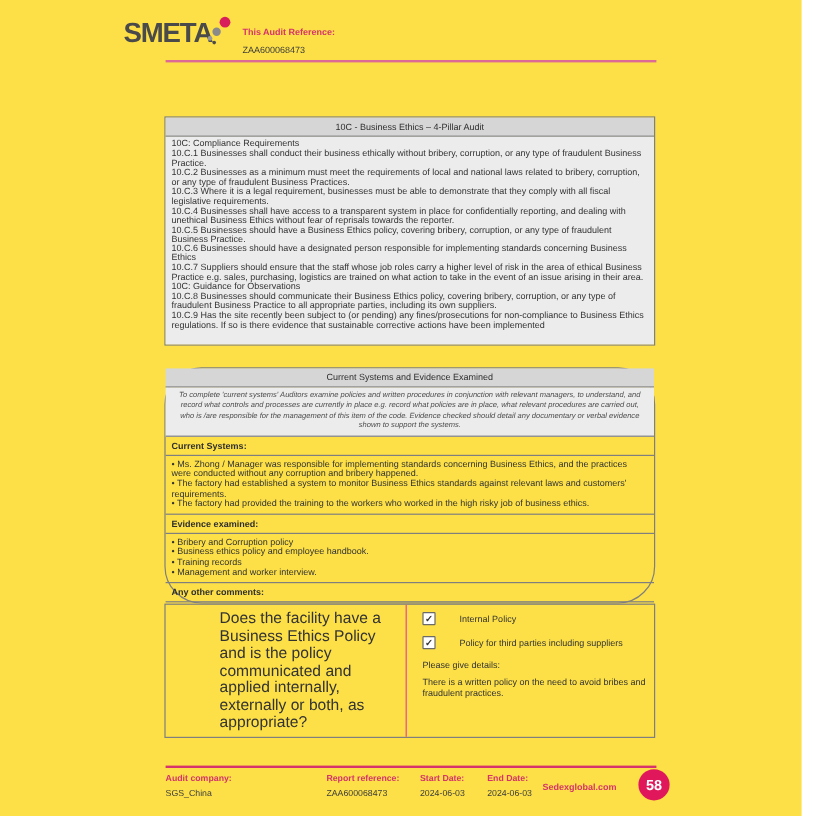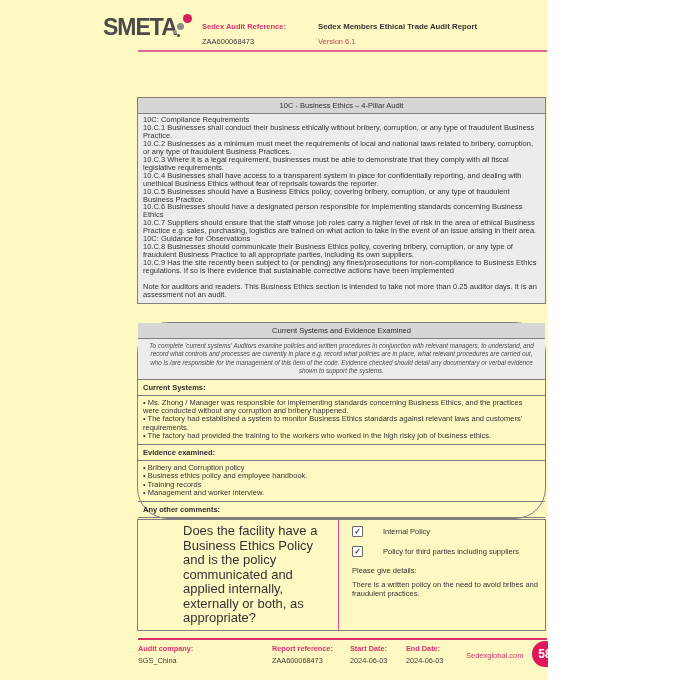--- a/index.html
+++ b/index.html
@@ -1,16 +1,16 @@
 <!DOCTYPE html>
 <html><head>
 <meta charset="utf-8">
 <style>
   html,body{margin:0;padding:0;background:#fff;}
-  .page{position:relative;width:548px;height:680px;background:#fef9c3;
+  .page{position:relative;width:668px;height:680px;background:#fde047;
         font-family:"Liberation Sans",sans-serif;color:#333;overflow:hidden;}
 
   
   .logo{position:absolute;left:103px;top:14px;width:100px;height:36px;}
   .logo-text{font-size:23px;font-weight:bold;color:#4a4a4a;letter-spacing:-1px;}
   .dot{position:absolute;border-radius:50%;}
   .dot-pink{width:9px;height:9px;background:#d81e5b;left:80px;top:0px;}
   .dot-g1{width:7px;height:7px;background:#8a8a8a;left:74px;top:9px;}
   .dot-g2{width:4px;height:4px;background:#9a9a9a;left:70px;top:16px;}
   .dot-g3{width:3px;height:3px;background:#4a4a4a;left:74px;top:20px;}
@@ -49,47 +49,43 @@
             display:inline-flex;align-items:center;justify-content:center;margin-right:20px;cursor:pointer;}
   .check{display:none;font-size:8px;line-height:8px;color:#333;font-weight:bold;}
   .checkbox.checked .check{display:block;}
   .details-label{margin-top:7px;margin-bottom:6px;}
   .details-text{line-height:1.15;}
 
   
   .footer-rule{position:absolute;left:138px;top:638px;width:409px;height:2px;background:#d6336c;}
   .f-label{position:absolute;font-size:7.3px;font-weight:bold;color:#d6336c;top:644px;}
   .f-value{position:absolute;font-size:7.3px;color:#3c3c3c;top:656px;}
-  .f-site{position:absolute;left:466px;top:651px;font-size:7.5px;font-weight:normal;color:#d6336c;text-align:right;}
+  .f-site{position:absolute;left:452px;top:651px;font-size:7.5px;font-weight:bold;color:#d6336c;text-align:right;}
   .page-badge{position:absolute;left:532px;top:641px;width:26px;height:26px;border-radius:50%;
               background:#e0175b;color:#fff;font-size:12px;font-weight:bold;
               display:flex;align-items:center;justify-content:center;}
 </style>
 </head>
 <body>
 
 <div class="page">
 
   <div class="logo">
     <span class="logo-text">SMETA</span>
     <span class="dot dot-pink"></span>
     <span class="dot dot-g1"></span>
     <span class="dot dot-g2"></span>
     <span class="dot dot-g3"></span>
   </div>
 
   <div class="hdr-ref">
-    <div class="hdr-label">Sedex Audit Reference:</div>
+    <div class="hdr-label">This Audit Reference:</div>
     <div class="hdr-value">ZAA600068473</div>
   </div>
 
-  <div class="hdr-title">
-    <div class="hdr-main">Sedex Members Ethical Trade Audit Report</div>
-    <div class="hdr-version">Version 6.1</div>
-  </div>
 
   <div class="header-rule"></div>
 
   <div class="content">
 
     <section class="tbl summary-tbl">
       <div class="tbl-header">
         <div>10C - Business Ethics – 4-Pillar Audit</div>
       </div>
       <div class="summary-body">
@@ -98,21 +94,20 @@
           <div class="para">10.C.2 Businesses as a minimum must meet the requirements of local and national laws related to bribery, corruption, or any type of fraudulent Business Practices.</div>
           <div class="para">10.C.3 Where it is a legal requirement, businesses must be able to demonstrate that they comply with all fiscal legislative requirements.</div>
           <div class="para">10.C.4 Businesses shall have access to a transparent system in place for confidentially reporting, and dealing with unethical Business Ethics without fear of reprisals towards the reporter.</div>
           <div class="para">10.C.5 Businesses should have a Business Ethics policy, covering bribery, corruption, or any type of fraudulent Business Practice.</div>
           <div class="para">10.C.6 Businesses should have a designated person responsible for implementing standards concerning Business Ethics</div>
           <div class="para">10.C.7 Suppliers should ensure that the staff whose job roles carry a higher level of risk in the area of ethical Business Practice e.g. sales, purchasing, logistics are trained on what action to take in the event of an issue arising in their area.</div>
           <div class="para">10C: Guidance for Observations</div>
           <div class="para">10.C.8 Businesses should communicate their Business Ethics policy, covering bribery, corruption, or any type of fraudulent Business Practice to all appropriate parties, including its own suppliers.</div>
           <div class="para">10.C.9 Has the site recently been subject to (or pending) any fines/prosecutions for non-compliance to Business Ethics regulations. If so is there evidence that sustainable corrective actions have been implemented</div>
           <div class="para"></div>
-          <div class="para">Note for auditors and readers. This Business Ethics section is intended to take not more than 0.25 auditor days. It is an assessment not an audit.</div>
         </div>
     </section>
 
     <section class="tbl systems-tbl">
       <div class="tbl-header">Current Systems and Evidence Examined</div>
       <div class="intro">To complete 'current systems' Auditors examine policies and written procedures in conjunction with relevant managers, to understand, and record what controls and processes are currently in place e.g. record what policies are in place, what relevant procedures are carried out, who is /are responsible for the management of this item of the code. Evidence checked should detail any documentary or verbal evidence shown to support the systems.</div>
       <div class="label-row">Current Systems:</div>
       <div class="items">
           <div class="para">• Ms. Zhong / Manager was responsible for implementing standards concerning Business Ethics, and the practices were conducted without any corruption and bribery happened.</div>
           <div class="para">• The factory had established a system to monitor Business Ethics standards against relevant laws and customers' requirements.</div>

